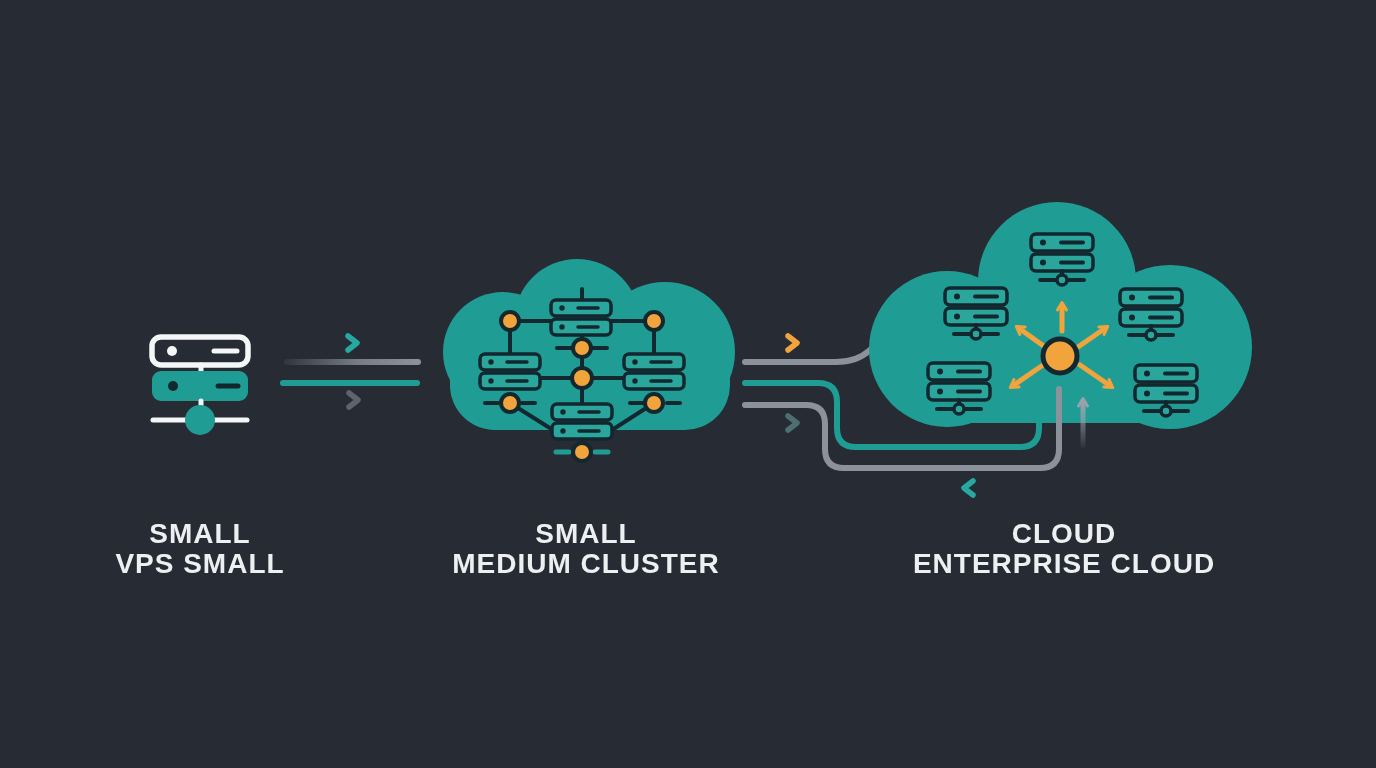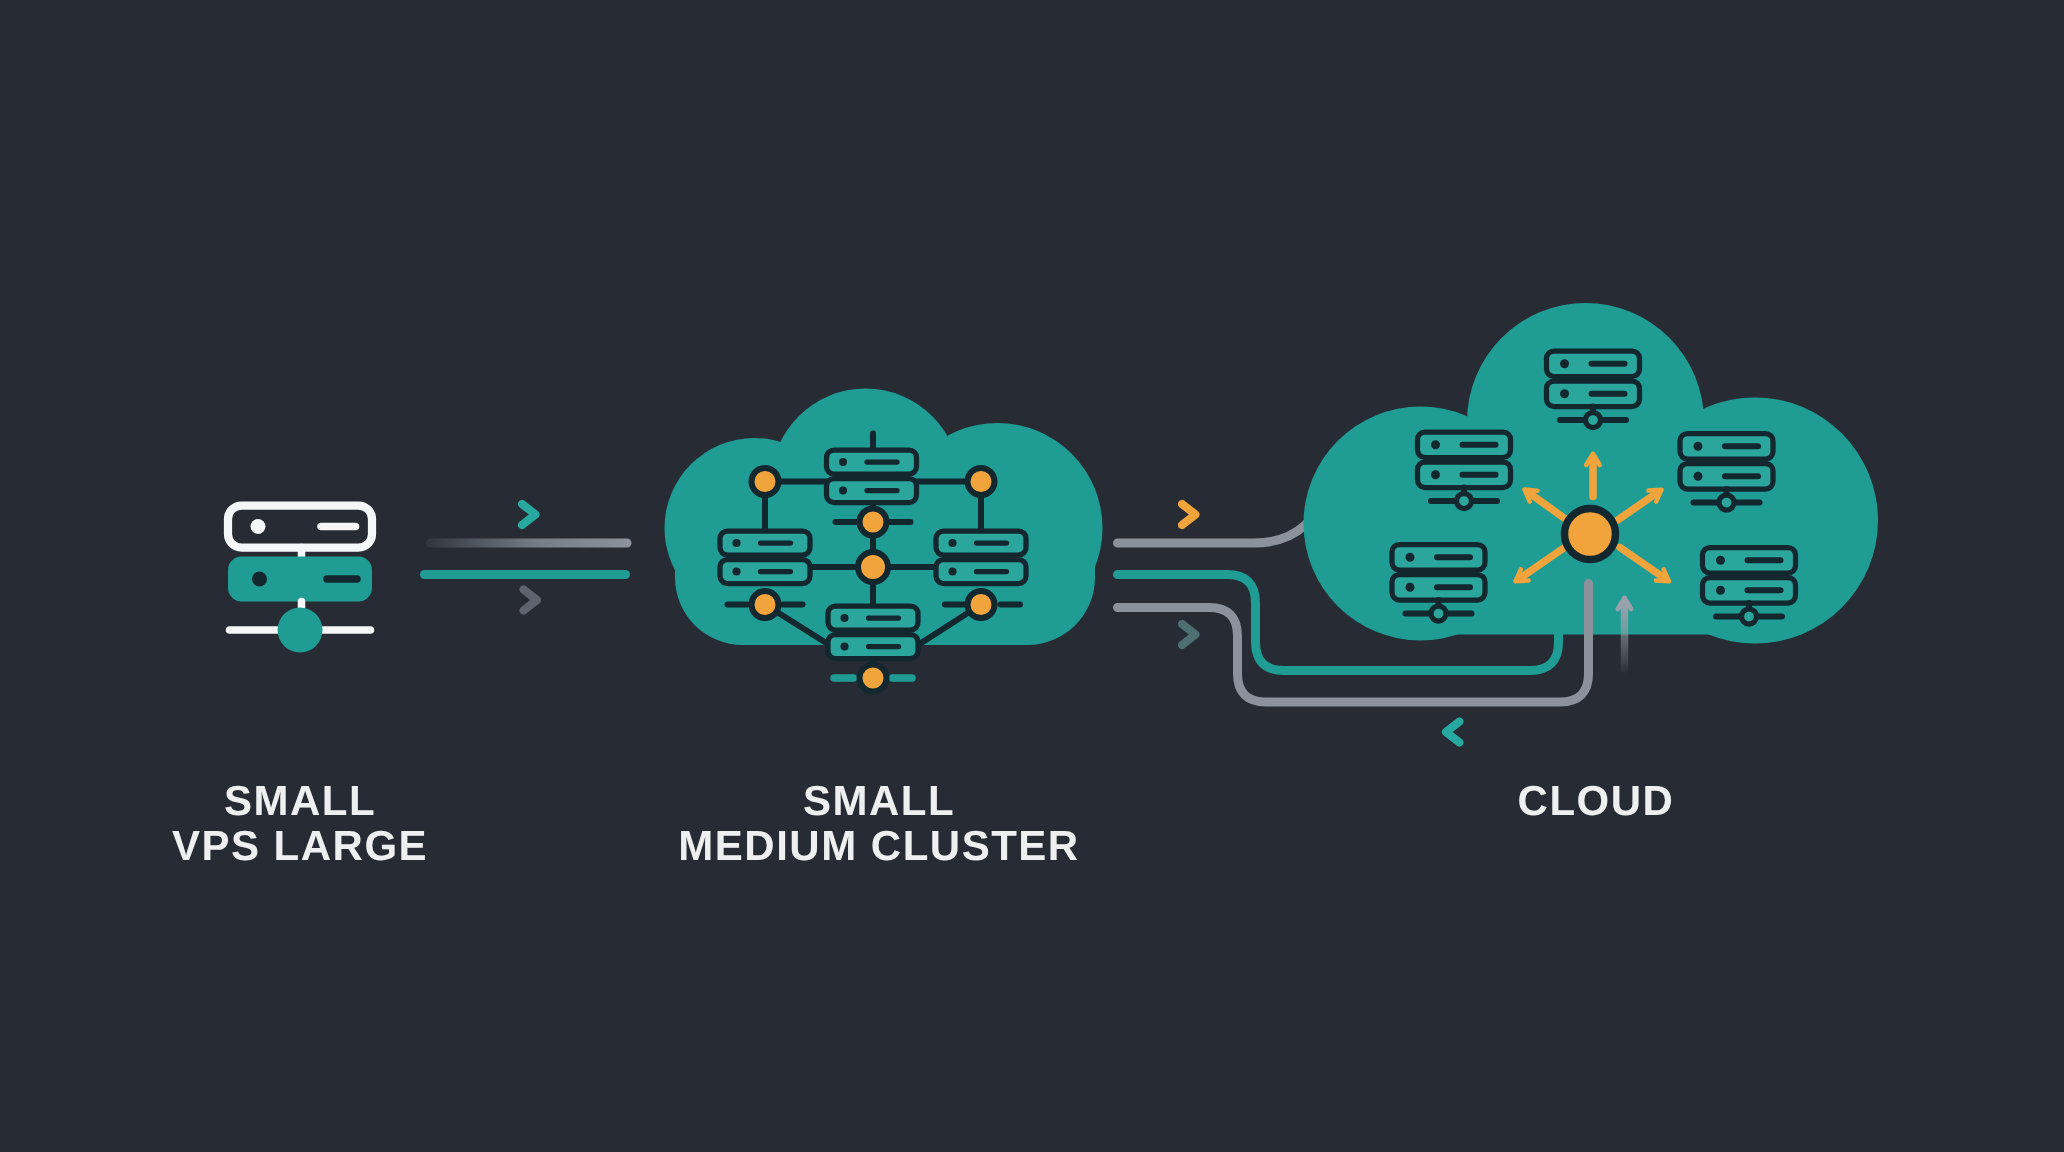--- a/index.html
+++ b/index.html
@@ -169,23 +169,24 @@
       <line x1="1078" y1="347" x2="1104" y2="329" marker-end="url(#mOrange)"></line>
       <line x1="1043" y1="365" x2="1014" y2="385" marker-end="url(#mOrange)"></line>
       <line x1="1080" y1="365" x2="1109" y2="385" marker-end="url(#mOrange)"></line>
     </g>
     <circle cx="1060" cy="356" r="17" class="node-hub"></circle>
   </g>
 </svg>
 
 <div class="label" style="left:0px">
   <div>SMALL</div>
-  <div>VPS LARGE</div>
+  <div>VPS SMALL</div>
 </div>
 <div class="label" style="left:386px">
   <div>SMALL</div>
   <div>MEDIUM CLUSTER</div>
 </div>
 <div class="label" style="left:864px">
   <div>CLOUD</div>
+  <div>ENTERPRISE CLOUD</div>
 </div>
 
 </div>
 
 </body></html>

